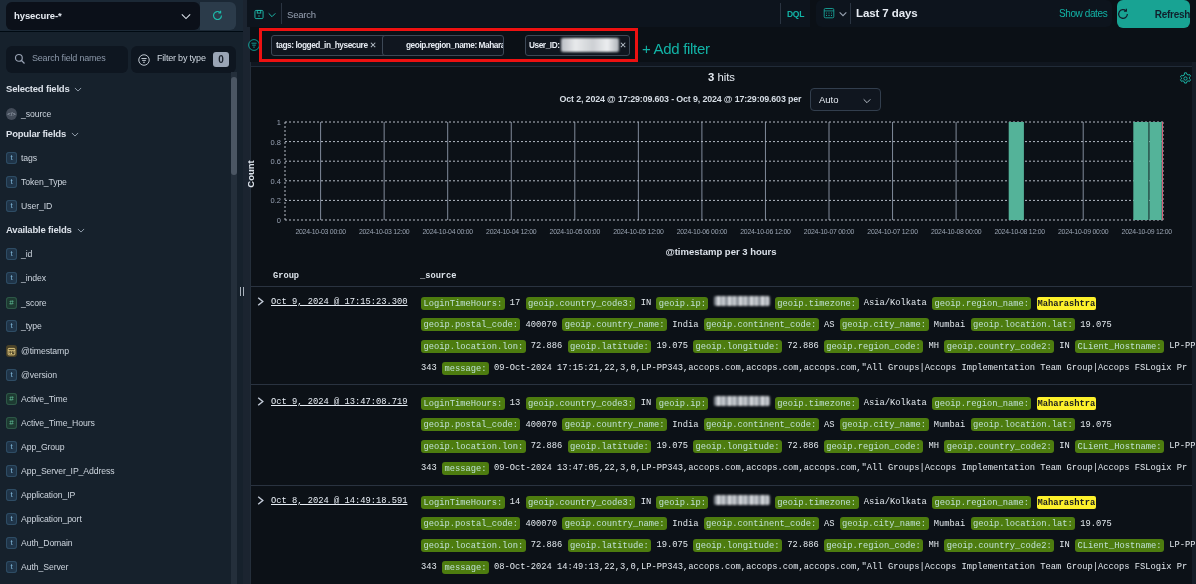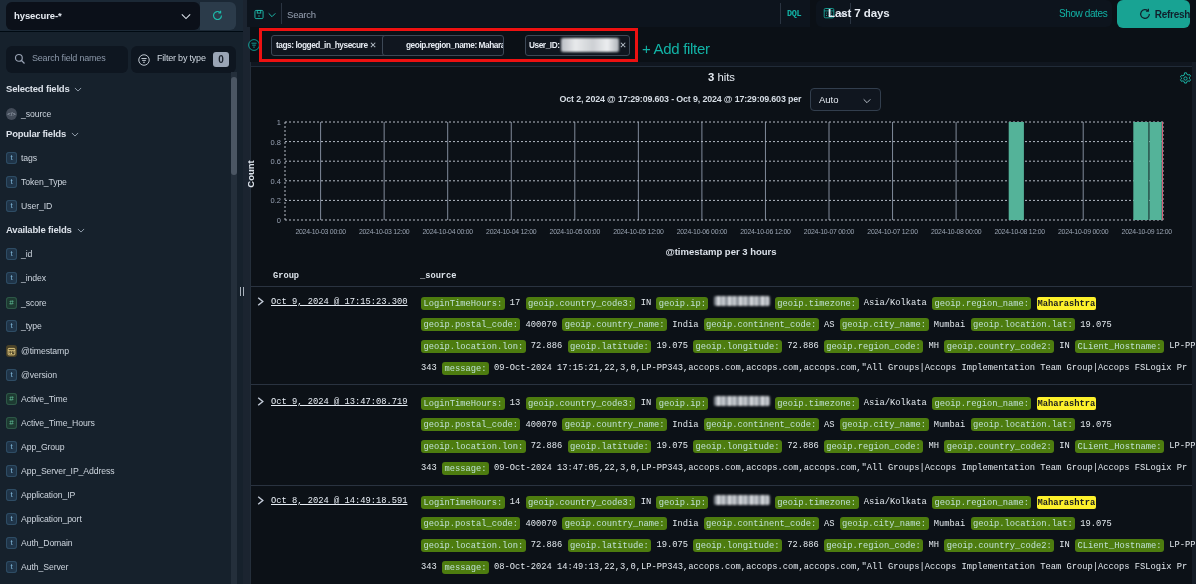--- a/index.html
+++ b/index.html
@@ -25,27 +25,27 @@
   .fname { color:#cdd5de; font-size:8.7px; letter-spacing:-0.1px; }
   #sb-scroll { left:231px; top:72px; width:6px; height:512px; background:#242f3b; }
   #sb-thumb { left:231px; top:77px; width:6px; height:98px; background:#4b5663; border-radius:3px; }
 
   
   #main { left:247px; top:0; width:949px; height:584px; background:#0b1016; }
   #gutter { left:243px; top:0; width:6.5px; height:584px; background:#1b2430; }
   #searchbar { left:247px; top:0; width:563px; height:27px; background:#0d141d; }
   #sq-sep { left:281px; top:3px; width:1px; height:21px; background:#2a3441; }
   #search-ph { left:287px; top:9px; color:#98a2b3; font-size:9.5px; letter-spacing:-0.2px; }
-  #dql { left:787px; top:9px; color:#12b3a6; font-size:8.5px; letter-spacing:-0.3px; font-weight:bold;font-family:Liberation Mono, monospace; }
+  #dql { left:787px; top:9px; color:#12b3a6; font-size:8.5px; letter-spacing:-0.3px; font-weight:bold; }
   #dql-sep { left:780px; top:3px; width:1px; height:21px; background:#2a3441; }
   #datepick { left:816px; top:0; width:296px; height:27px; background:#0d141d; border-radius:6px; }
   #dp-sep { left:850px; top:3px; width:1px; height:21px; background:#2a3441; }
-  #dp-text { left:828px; top:7px; color:#e6ebf2; font-size:11.5px; letter-spacing:-0.1px; font-weight:bold; }
+  #dp-text { left:856px; top:7px; color:#e6ebf2; font-size:11.5px; letter-spacing:-0.1px; font-weight:bold; }
   #dp-show { left:1059px; top:8px; color:#12b3a6; font-size:10px; letter-spacing:-0.4px; }
-  #btn-refresh { left:1117px; top:0; width:73px; height:28px; background:#18a393; border-radius:6px; color:#10202c; font-size:10px; letter-spacing:-0.3px; font-weight:bold; display:flex; align-items:center; justify-content:flex-end; gap:4px; }
+  #btn-refresh { left:1117px; top:0; width:73px; height:28px; background:#18a393; border-radius:6px; color:#10202c; font-size:10px; letter-spacing:-0.3px; font-weight:bold; display:flex; align-items:center; justify-content:space-between; gap:4px; }
 
   
   .pill { top:35px; height:21px; background:#10161f; border:1px solid #3d4856; border-radius:3px; color:#e6ebf2; font-size:8.3px; letter-spacing:-0.45px; font-weight:bold; line-height:19px; padding:0 4px; white-space:nowrap; overflow:hidden; }
   #addfilter { left:642px; top:40px; color:#12b3a6; font-size:15px; letter-spacing:-0.3px; }
   #redbox { left:259px; top:28px; width:379px; height:34px; border:3.5px solid #ee1111; }
 
   
   #panel { left:250.5px; top:66px; width:941px; height:518px; background:#0c1117; border-top:1px solid #212b38; }
   #hits { left:247px; top:71px; width:949px; text-align:center; color:#e6ebf2; font-size:11.3px; }
   #range { left:247px; top:94px; width:559px; text-align:right; color:#d5dce4; font-size:8.9px; letter-spacing:-0.15px; font-weight:bold; }

